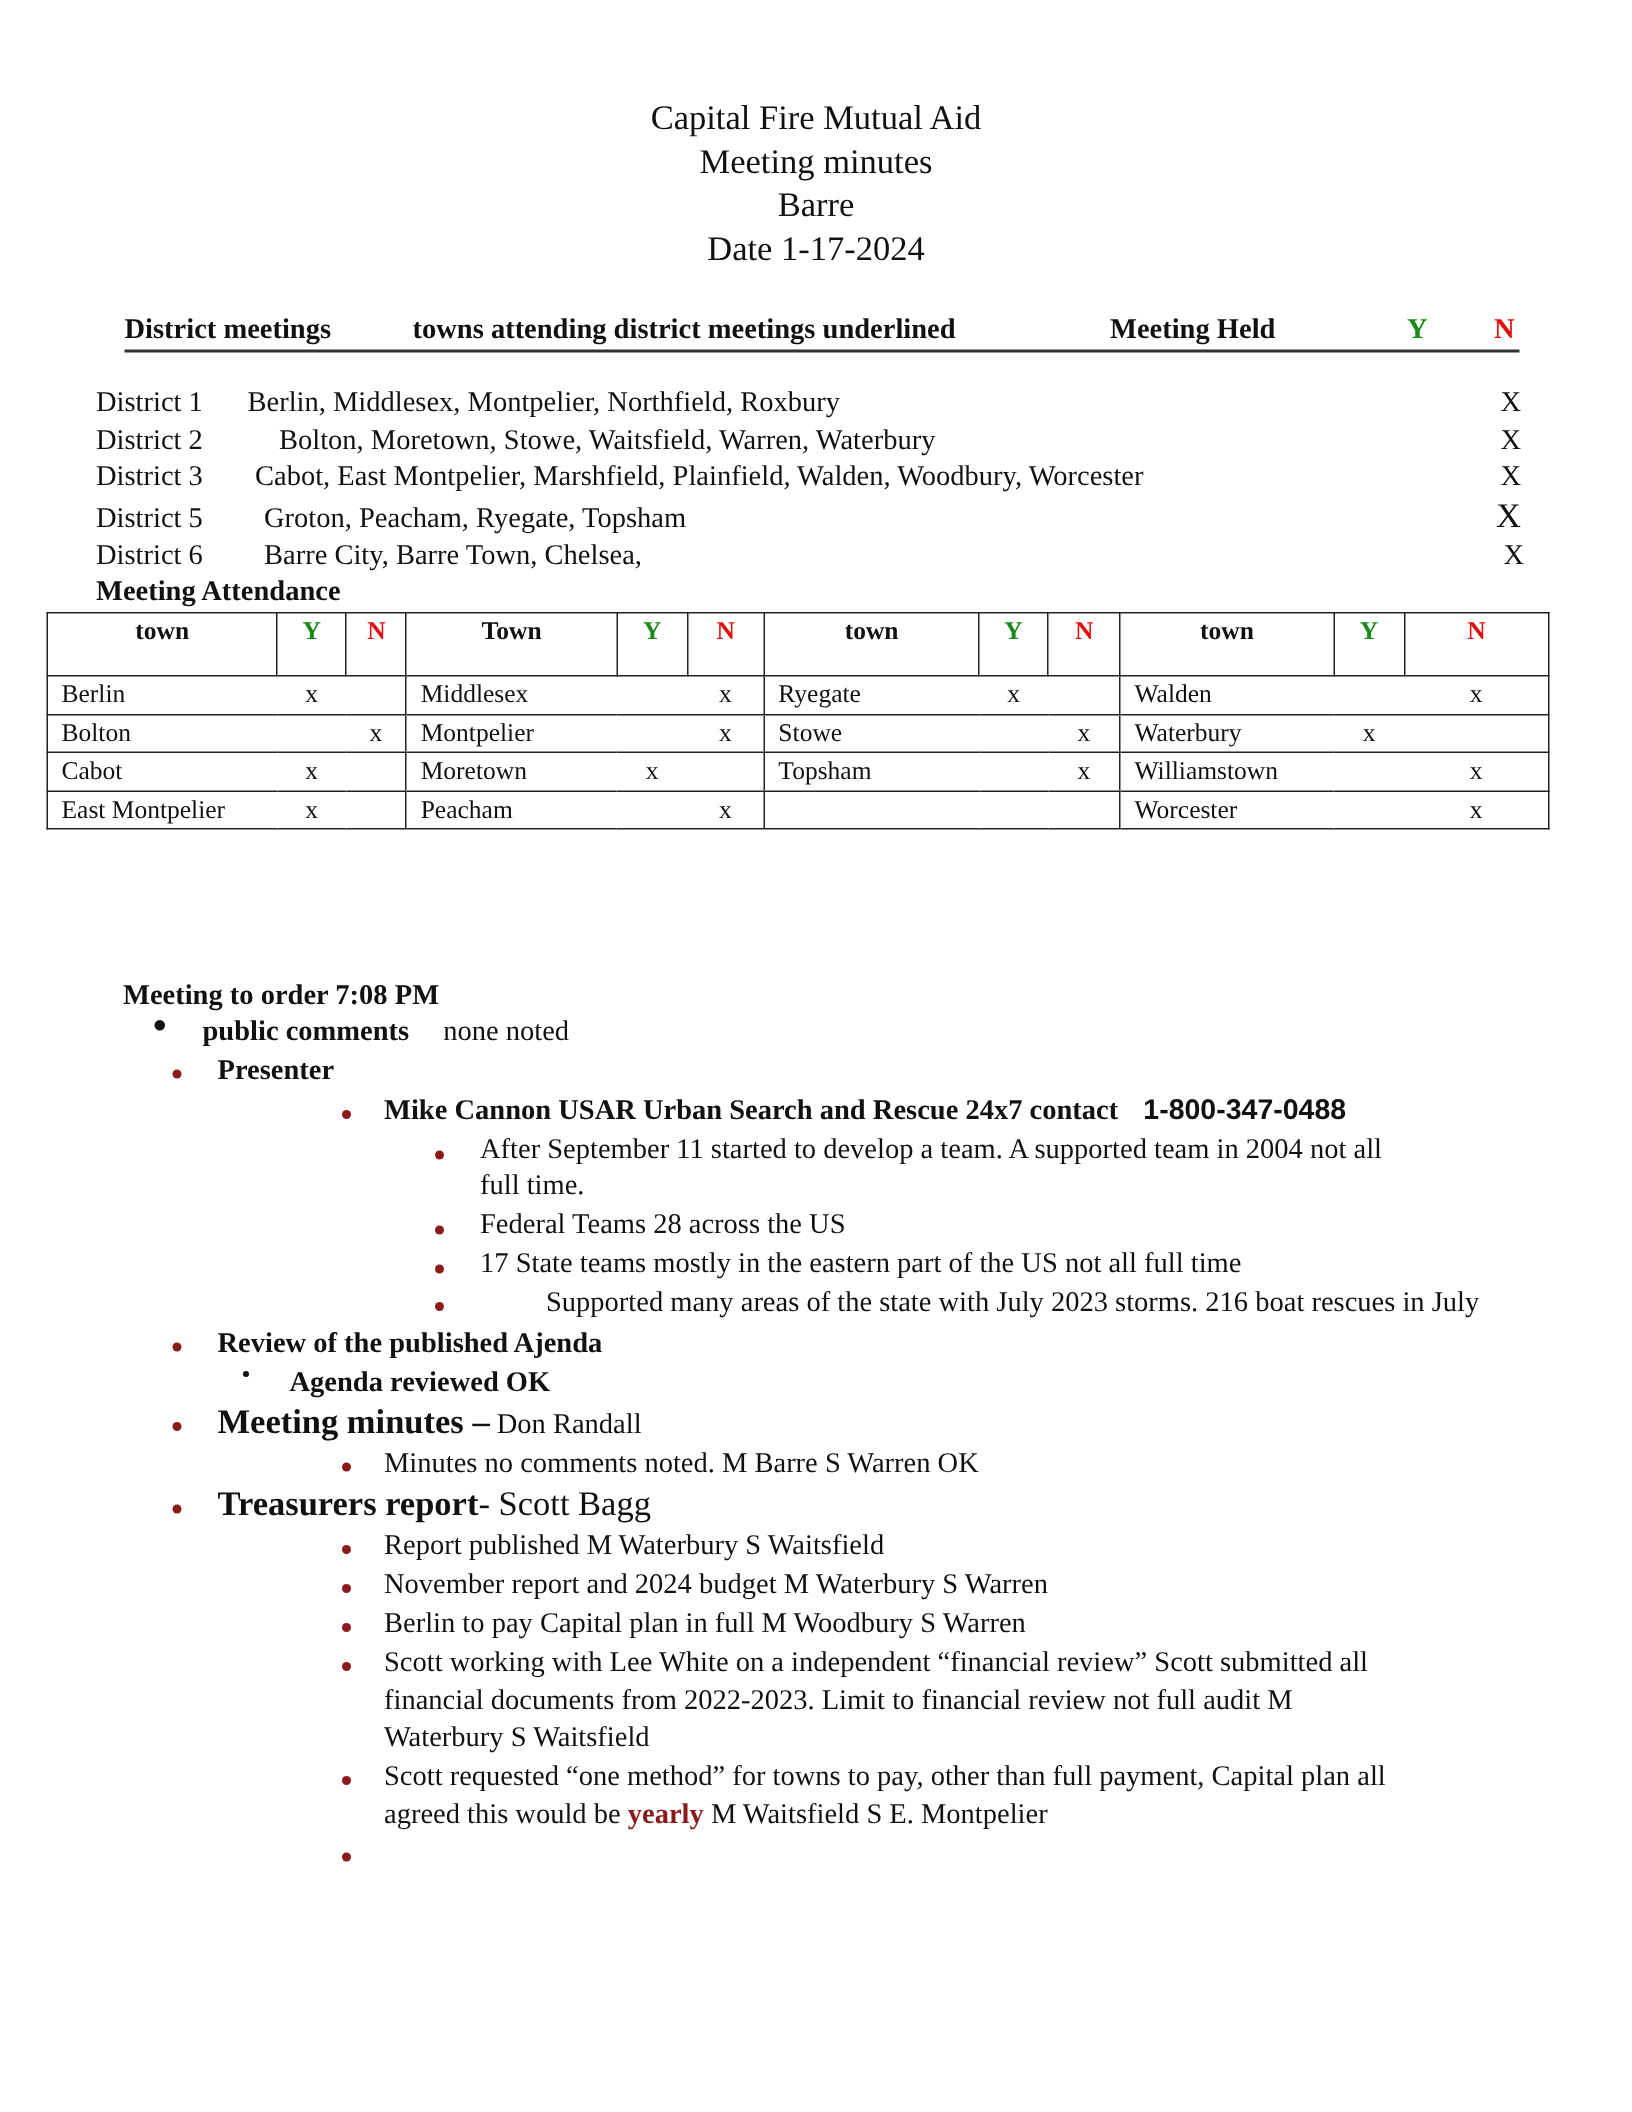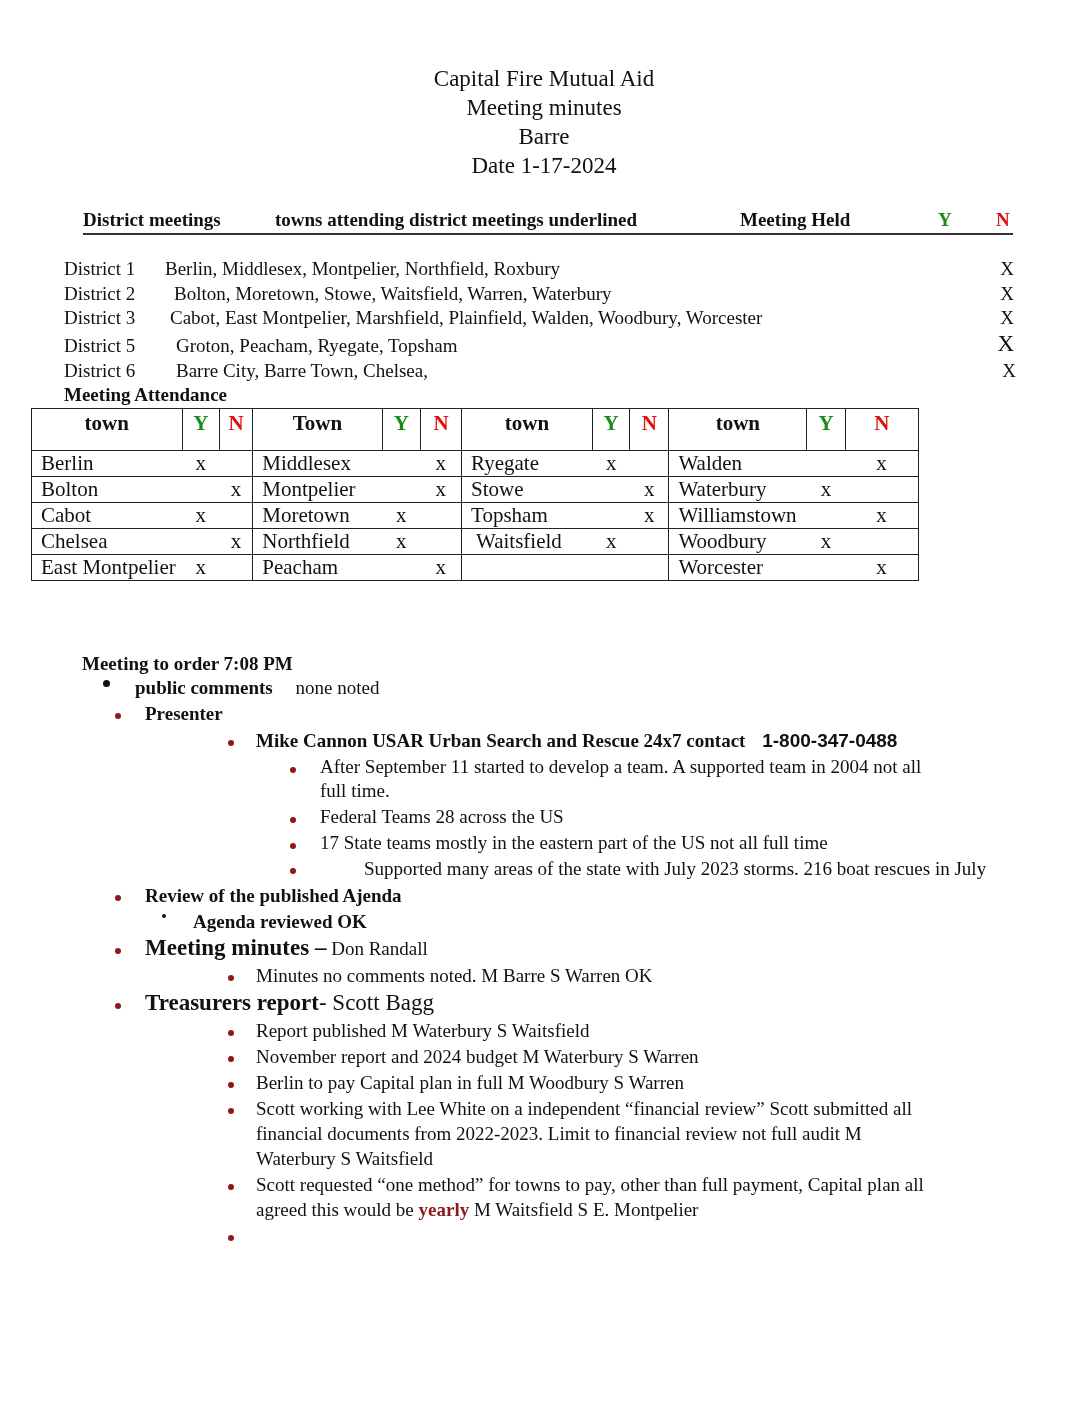--- a/index.html
+++ b/index.html
@@ -20,22 +20,22 @@
   .dark-red { color: #8b1a1a; }
 
   .district-row { position: absolute; left: 64px; width: 960px; font-size: 19px; white-space: nowrap; height: 24px; }
   .district-row .dlabel { font-weight: normal; position: absolute; left: 0; }
   .district-row .dtowns { position: absolute; }
   .district-row .dheld { position: absolute; right: 10px; }
 
   .attendance-label { position: absolute; top: 384px; left: 64px; font-weight: bold; font-size: 19px; }
 
   table.att {
-    position: absolute; top: 408px; left: 31px; width: 888px; border-collapse: collapse;
-    font-size: 21px;
+    position: absolute; top: 408px; left: 31px; width: 1002px; border-collapse: collapse;
+    font-size: 17px;
   }
   table.att td, table.att th { border: 1.5px solid #222; padding: 0; }
   table.att th { height: 39px; font-weight: bold; vertical-align: top; padding-top: 2px; }
   table.att tr.row td { height: 24.5px; border-left: none; border-right: none; }
   table.att tr.row td.tcell { border-left: 1.5px solid #222; padding-left: 9px; white-space: nowrap; }
   table.att tr.row td:last-child { border-right: 1.5px solid #222; }
   table.att td.mark { text-align: center; }
 
   .body-section { position: absolute; left: 0; top: 0; width: 1088px; }
   .line { position: absolute; white-space: nowrap; font-size: 19px; }
@@ -61,21 +61,21 @@
   <span class="red" style="left:913px">N</span>
 </div>
 
 <div class="district-row" style="top:258px">
   <span class="dlabel">District 1</span>
   <span class="dtowns" style="left:101px">Berlin, Middlesex, Montpelier, Northfield, Roxbury</span>
   <span class="dheld">X</span>
 </div>
 <div class="district-row" style="top:283px">
   <span class="dlabel">District 2</span>
-  <span class="dtowns" style="left:110px">Bolton, Moretown, Stowe, Waitsfield, Warren, Waterbury</span>
+  <span class="dtowns" style="left:122px">Bolton, Moretown, Stowe, Waitsfield, Warren, Waterbury</span>
   <span class="dheld">X</span>
 </div>
 <div class="district-row" style="top:307px">
   <span class="dlabel">District 3</span>
   <span class="dtowns" style="left:106px">Cabot, East Montpelier, Marshfield, Plainfield, Walden, Woodbury, Worcester</span>
   <span class="dheld">X</span>
 </div>
 <div class="district-row" style="top:335px">
   <span class="dlabel">District 5</span>
   <span class="dtowns" style="left:112px">Groton, Peacham, Ryegate, Topsham</span>
@@ -155,34 +155,20 @@
     <td class="mark">x</td>
     <td class="mark"></td>
     <td class="tcell">Topsham</td>
     <td class="mark"></td>
     <td class="mark">x</td>
     <td class="tcell">Williamstown</td>
     <td class="mark"></td>
     <td class="mark">x</td>
   </tr>
   <tr class="row">
-    <td class="tcell">Chelsea</td>
-    <td class="mark"></td>
-    <td class="mark">x</td>
-    <td class="tcell">Northfield</td>
-    <td class="mark">x</td>
-    <td class="mark"></td>
-    <td class="tcell" style="padding-left:14px">Waitsfield</td>
-    <td class="mark">x</td>
-    <td class="mark"></td>
-    <td class="tcell">Woodbury</td>
-    <td class="mark">x</td>
-    <td class="mark"></td>
-  </tr>
-  <tr class="row">
     <td class="tcell">East Montpelier</td>
     <td class="mark">x</td>
     <td class="mark"></td>
     <td class="tcell">Peacham</td>
     <td class="mark"></td>
     <td class="mark">x</td>
     <td class="tcell"></td>
     <td class="mark"></td>
     <td class="mark"></td>
     <td class="tcell">Worcester</td>

